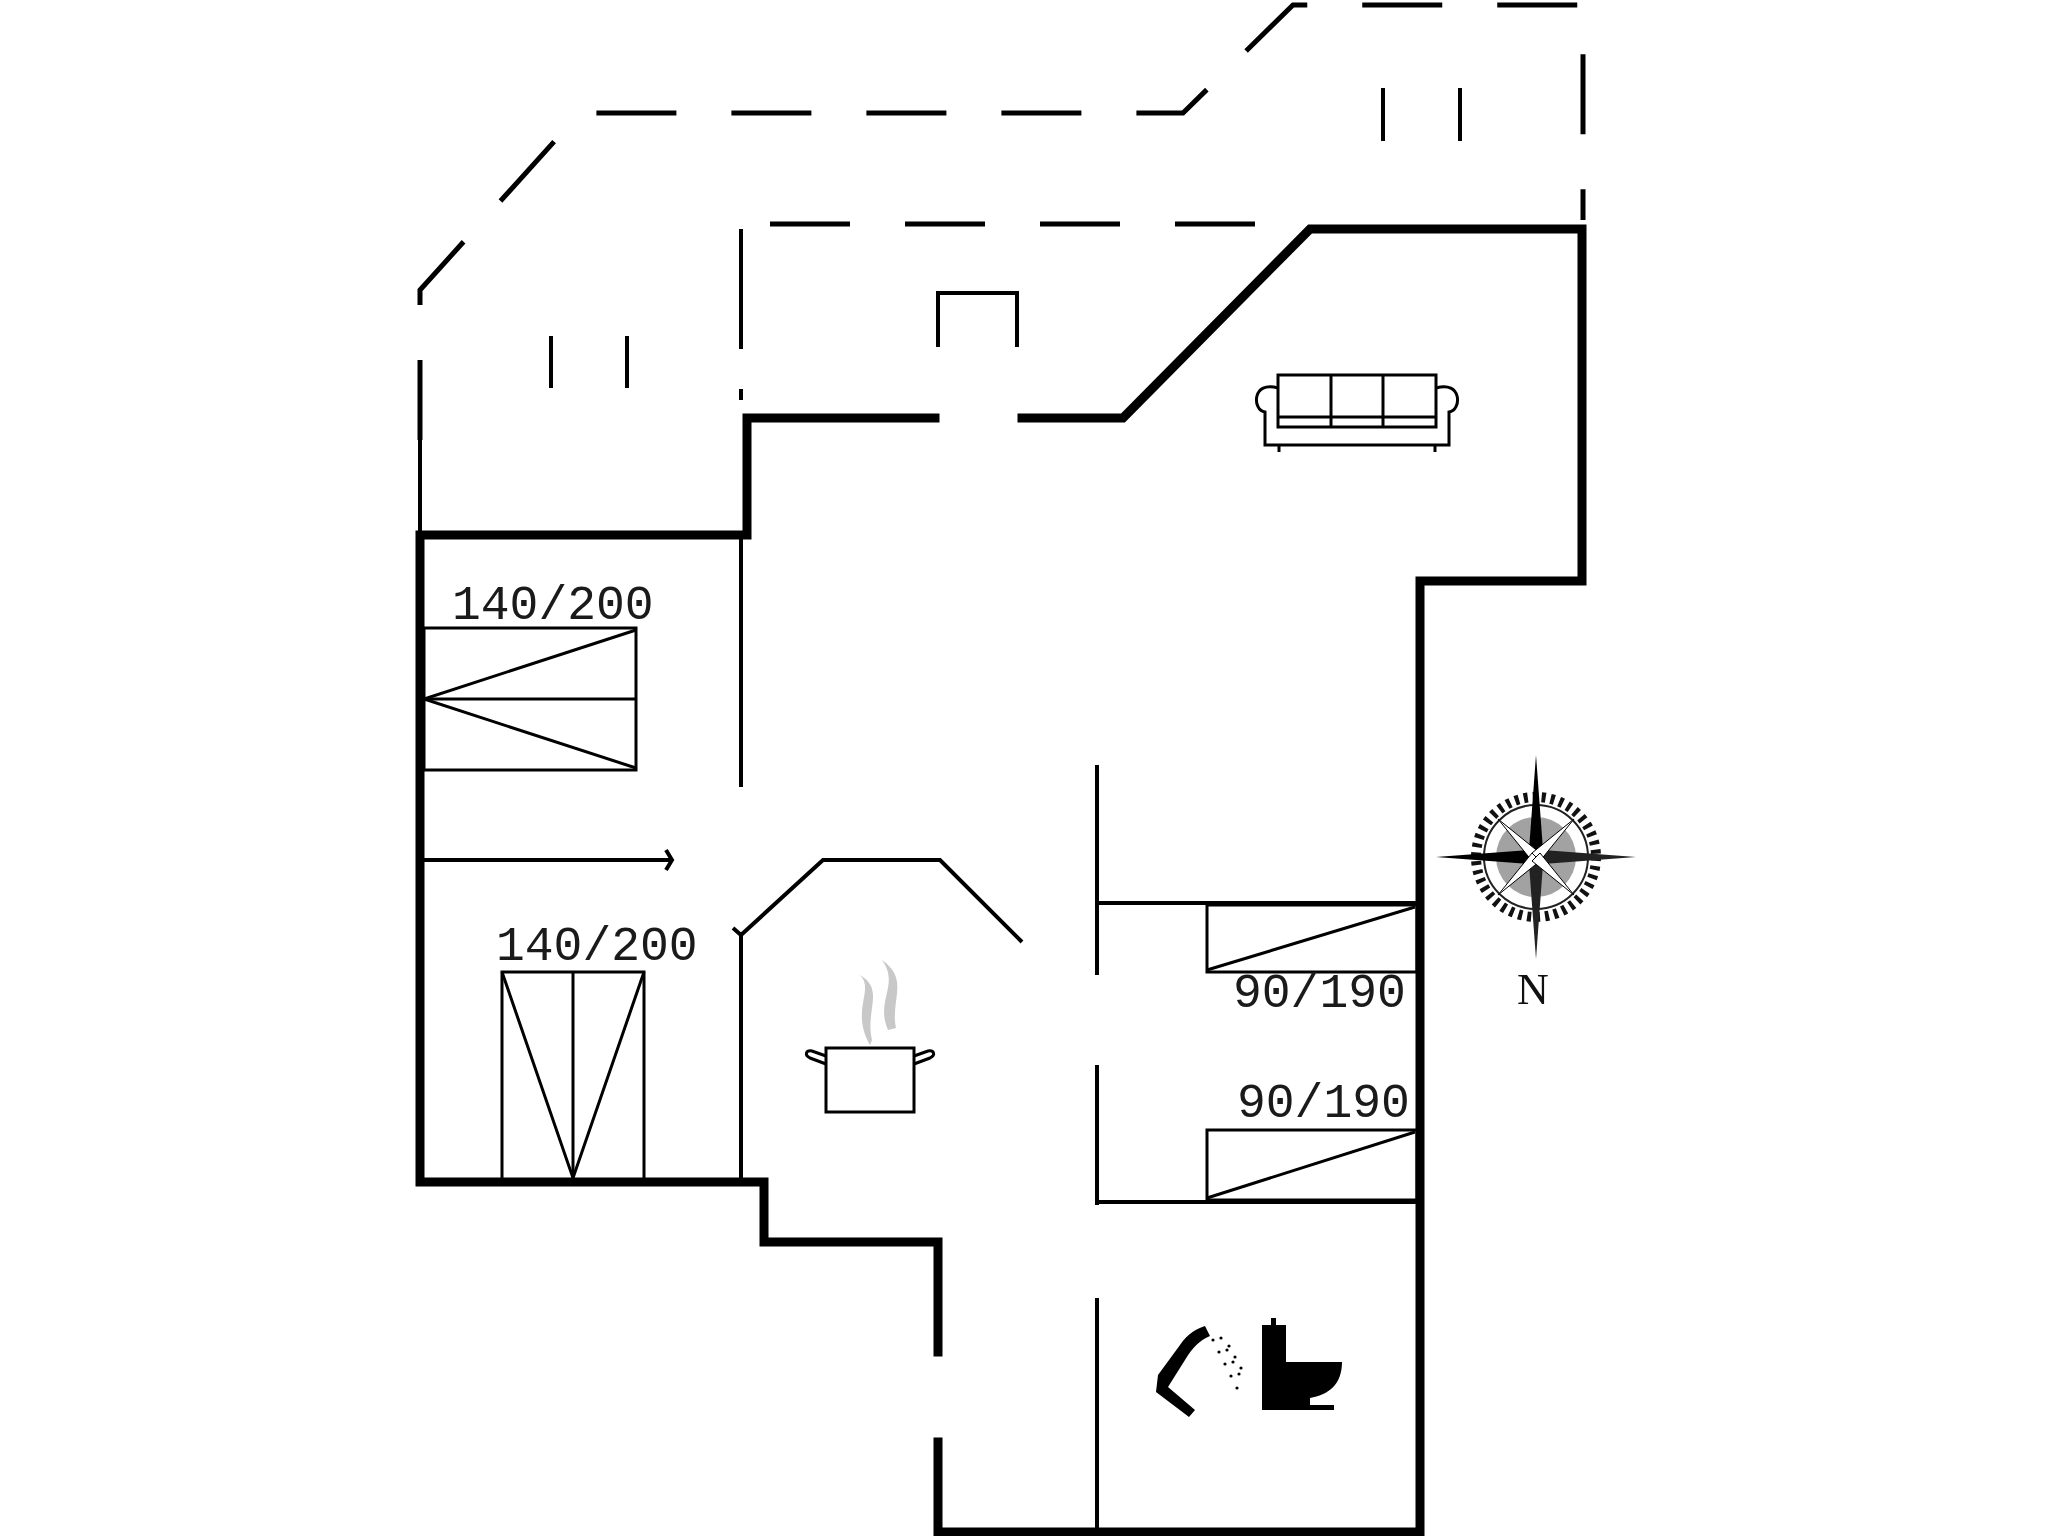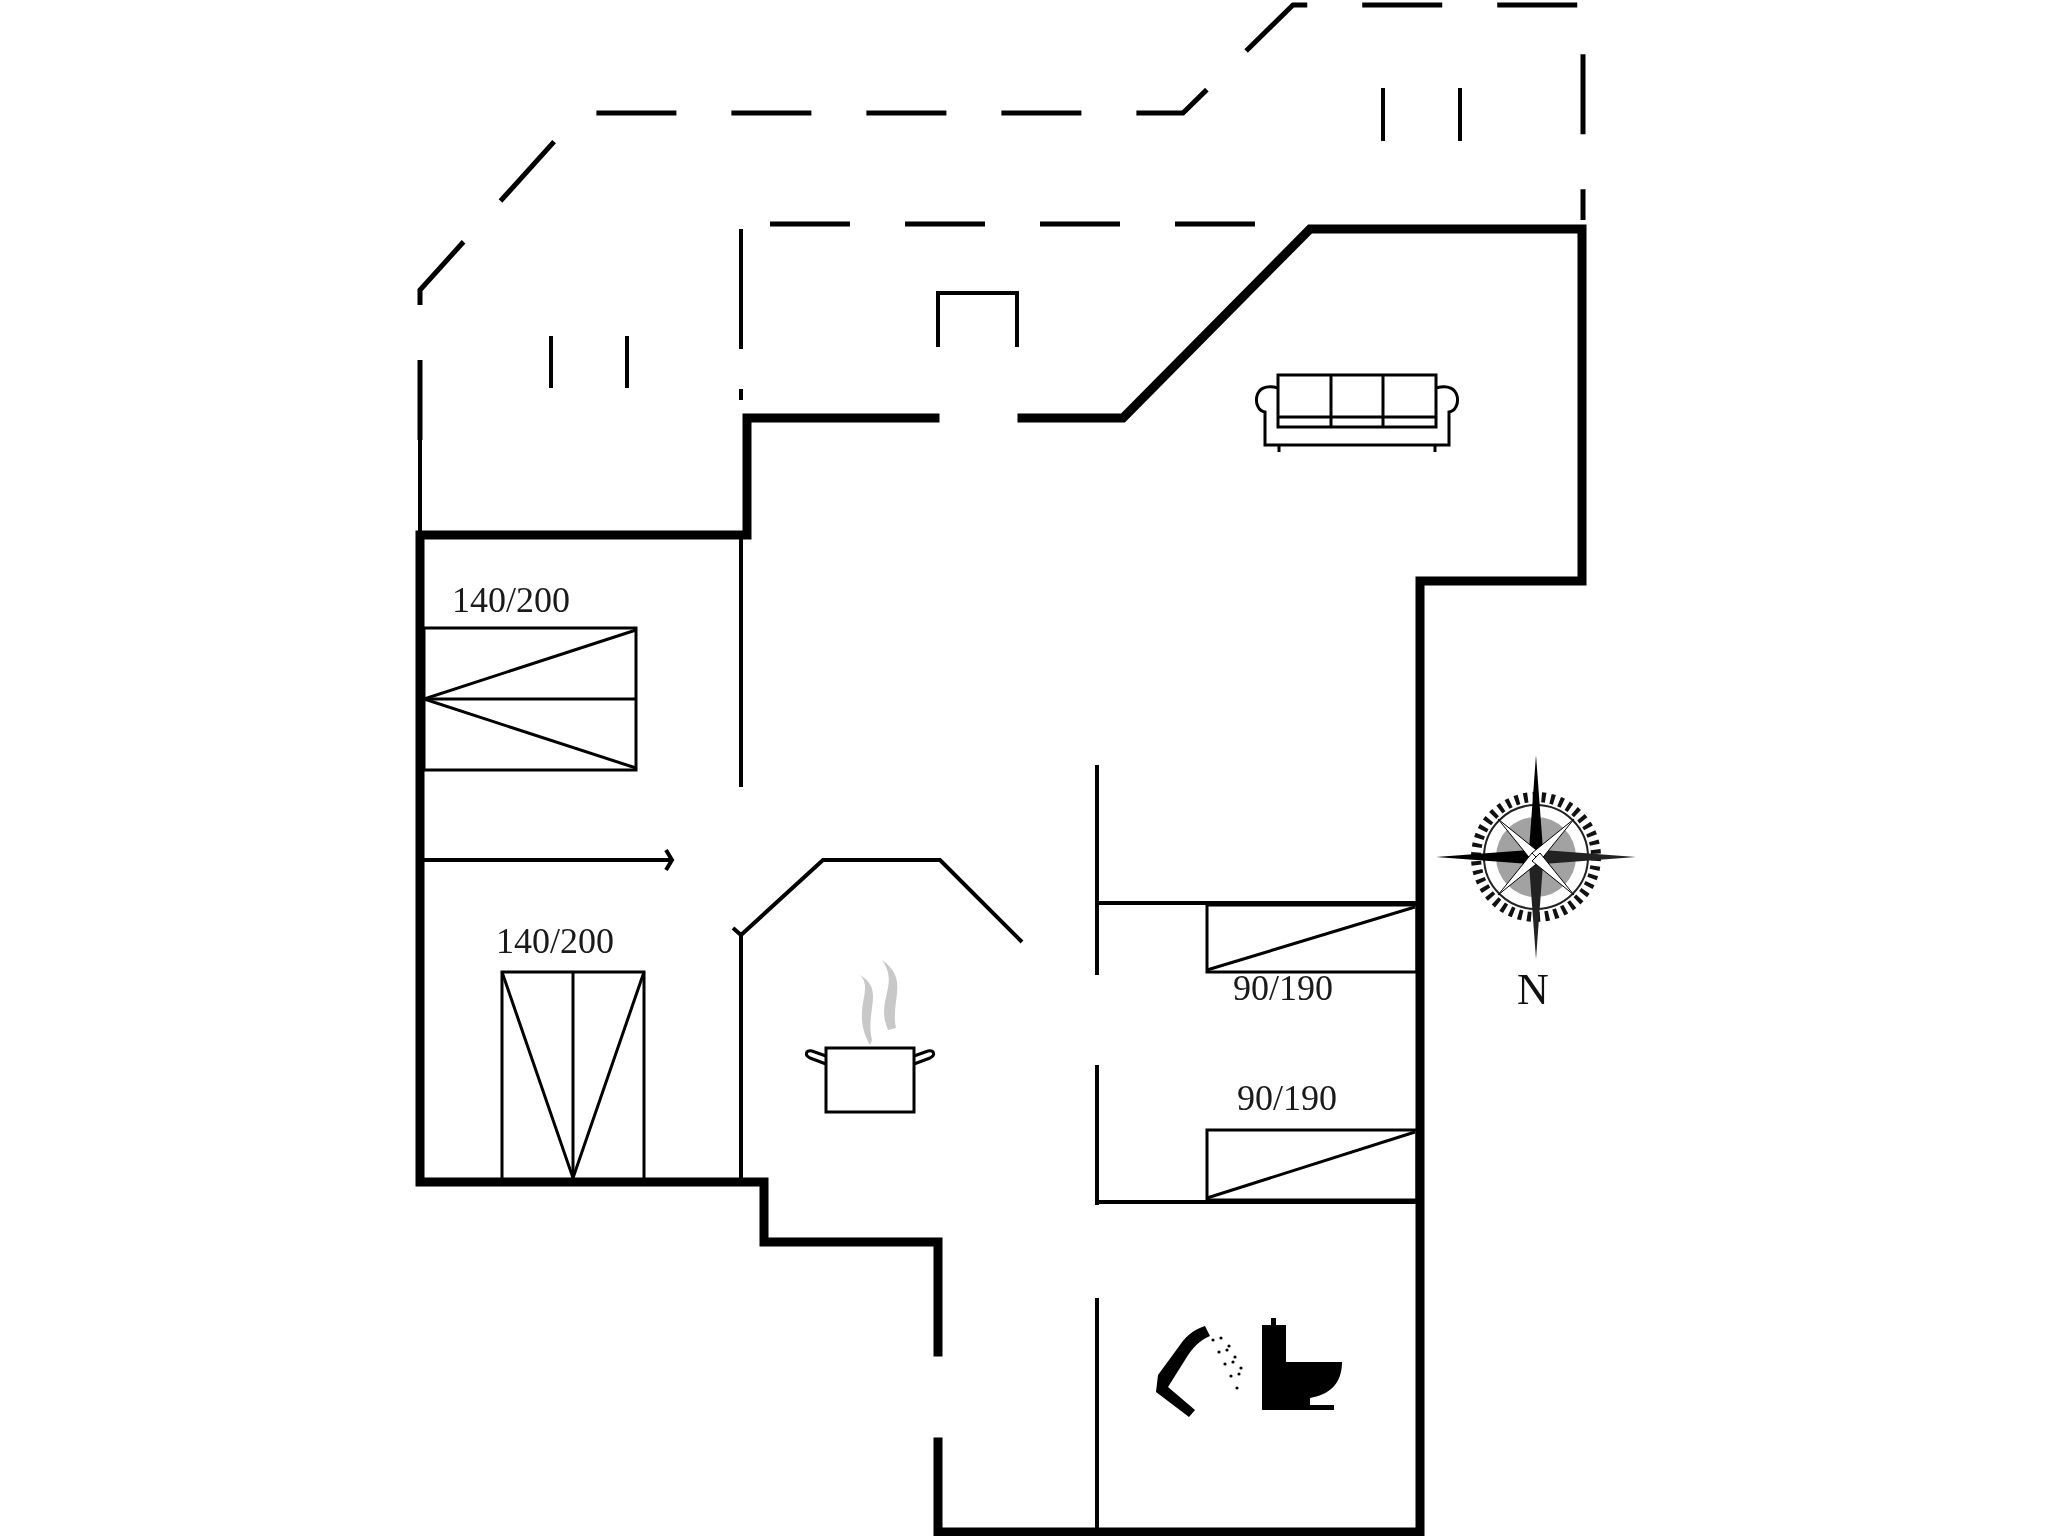--- a/index.html
+++ b/index.html
@@ -1,18 +1,18 @@
 <!DOCTYPE html>
 <html><head>
 <meta charset="utf-8">
 <style>
   html, body { margin: 0; padding: 0; background: #ffffff; }
   body { width: 2048px; height: 1536px; overflow: hidden; position: relative; font-family: "Liberation Sans", sans-serif; }
   #plan { position: absolute; left: 0; top: 0; width: 2048px; height: 1536px; }
-  .label { position: absolute; font-family: Liberation Serif, serif; font-size: 36px; color: #1a1a1a; white-space: nowrap; line-height: 1; text-align: right; }
+  .label { position: absolute; font-family: Liberation Mono, monospace; font-size: 48px; color: #1a1a1a; white-space: nowrap; line-height: 1; text-align: right; }
   .north { position: absolute; font-family: "Liberation Serif", serif; font-size: 44px; color: #111; line-height: 1; }
   .thick { stroke: #000; stroke-width: 9; fill: none; stroke-linecap: square; }
   .thin { stroke: #000; stroke-width: 4; fill: none; }
   .dash { stroke: #000; stroke-width: 5; fill: none; stroke-dasharray: 80 55; }
   .furn { stroke: #000; stroke-width: 3; fill: none; }
 </style>
 </head>
 <body>
 
 <svg id="plan" viewBox="0 0 2048 1536" xmlns="http://www.w3.org/2000/svg">

